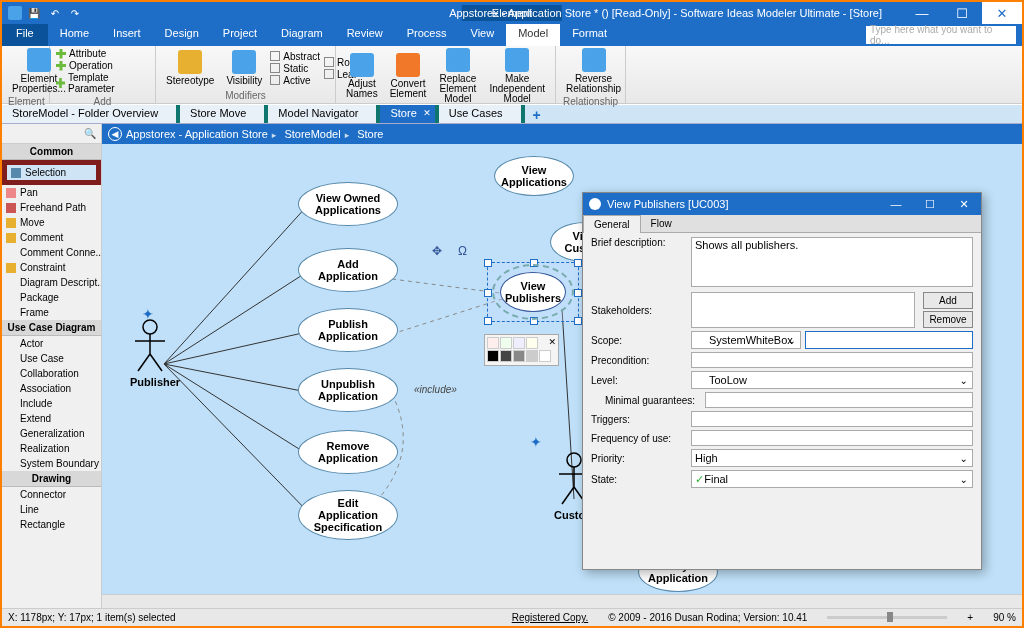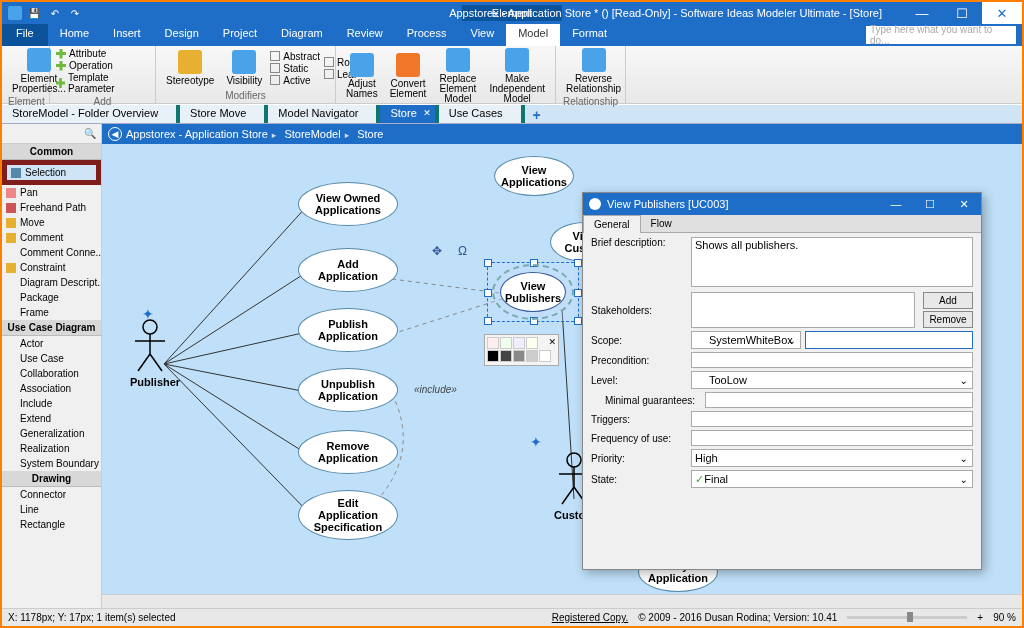--- a/index.html
+++ b/index.html
@@ -86,21 +86,21 @@
   .dlg-label { width:100px; font-size:10px;}
   .dlg-field { flex:1;}
   .dlg-field input, .dlg-field select, .dlg-field textarea, .combo { width:100%; border:1px solid #aaa; padding:1px 3px; font-size:11px; font-family:inherit; background:#fff;}
   .dlg-field textarea { height:50px; resize:none;}
   .combo { height:18px; display:flex; align-items:center; position:relative;}
   .combo::after { content:"⌄"; position:absolute; right:4px; font-size:10px;}
   .dlg-btn { width:50px; padding:2px; border:1px solid #888; background:#e8e8e8; font-size:10px; text-align:center; margin-left:4px;}
   .sub-label { padding-left:14px; width:114px; font-size:10px;}
   
   .status { height:18px; background:#e8e8e8; border-top:1px solid #ccc; font-size:10px; display:flex; align-items:center; padding:0 6px; gap:20px;}
-  .status .right { margin-left:auto; display:flex; gap:10px; align-items:center;}
+  .status .right { margin-left:auto; display:flex; gap:20px; align-items:center;}
   .zoom-slider { width:120px; height:3px; background:#ccc; position:relative;}
   .zoom-slider::after { content:""; width:6px;height:10px;background:#888;position:absolute;left:60px;top:-4px;}
 </style>
 </head>
 <body>
 
 <div class="titlebar">
   <div class="title-left">
     <div class="title-icon"></div>
     <div class="title-btn">💾</div>

